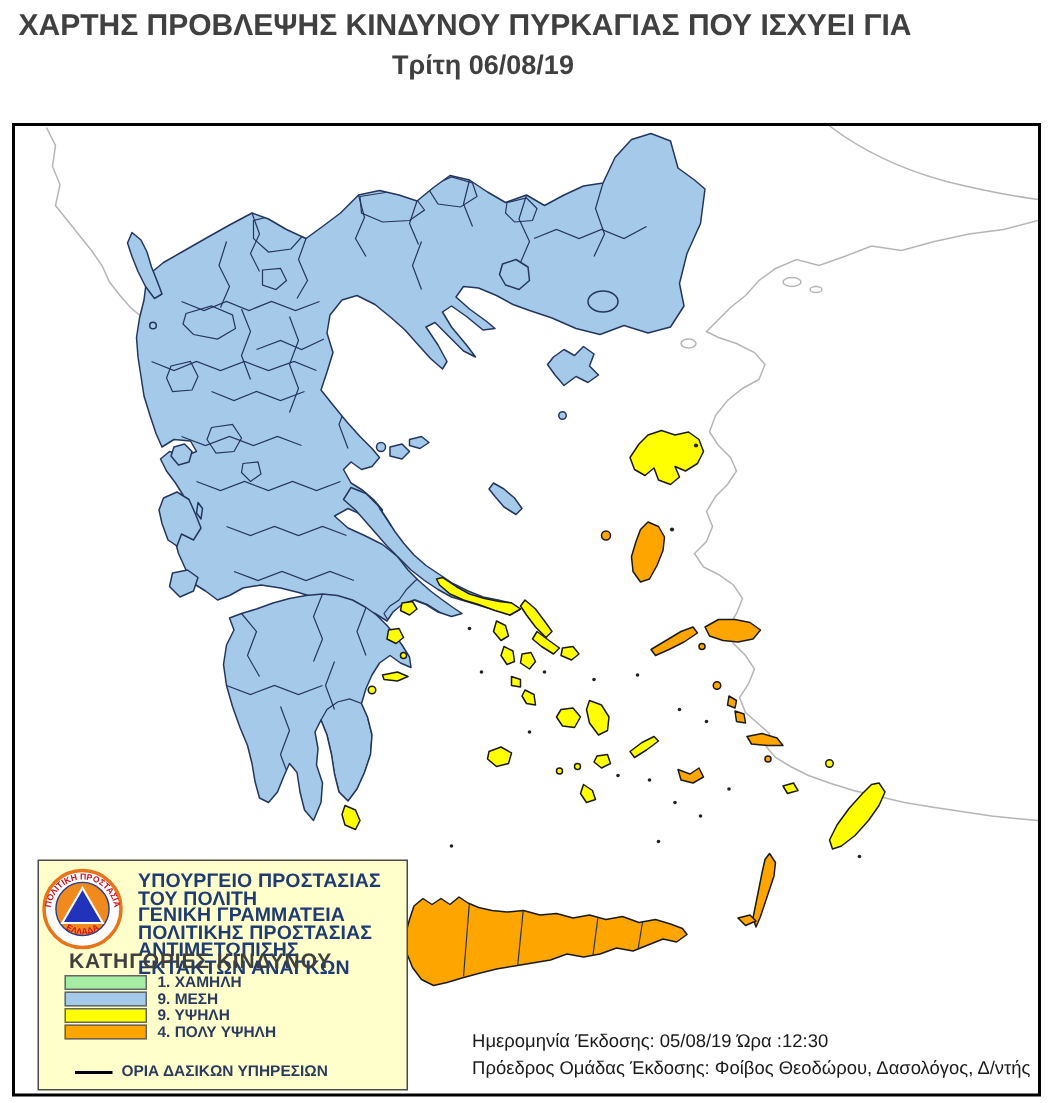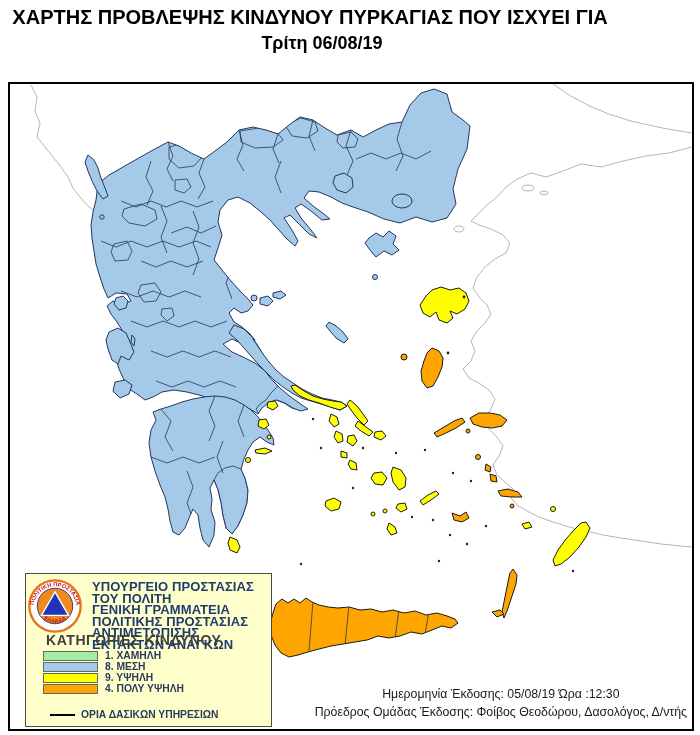--- a/index.html
+++ b/index.html
@@ -1,49 +1,49 @@
 <!DOCTYPE html>
 <html style="--cat1: #A5ECA5; --cat2: #A5C9E9; --cat3: #FFFF00; --cat4: #FFA500; --cat5: #FF0000;"><head>
 <meta charset="utf-8">
 <style>
   html,body{margin:0;padding:0;background:#fff;}
   .stage{position:relative;width:700px;height:735px;background:#fff;overflow:hidden;
          font-family:"Liberation Sans",sans-serif;}
   
-  .hdr{position:absolute;top:6px;left:0;width:620px;text-align:center;color:#000000;}
+  .hdr{position:absolute;top:6px;left:0;width:620px;text-align:center;color:#404040;}
   .hdr .t1{font-size:20px;font-weight:bold;letter-spacing:0px;}
   .hdr .t2{font-size:18px;font-weight:bold;margin-top:4px;margin-left:24px;}
   
   .frame{position:absolute;left:8px;top:82px;width:682px;height:645px;border:2px solid #000;background:#fff;}
   .frame svg{position:absolute;left:0;top:0;}
   
   .f1{fill:var(--cat1);} .f2{fill:var(--cat2);} .f3{fill:var(--cat3);} .f4{fill:var(--cat4);}
   .b-land{stroke:#24365E;stroke-width:1;stroke-linejoin:round;}
   .b-isle{stroke:#1a1a1a;stroke-width:1;stroke-linejoin:round;}
   .b-thin{stroke:#24365E;stroke-width:0.8;fill:none;}
   .b-nbr{stroke:#b5b5b5;stroke-width:1;fill:none;}
   .speck{fill:#222;}
   
   .legend{position:absolute;left:25px;top:573px;width:247px;height:154px;background:#FFFFCC;
           border:1px solid #4a4a4a;box-sizing:border-box;}
   .lg-logo{position:absolute;left:1px;top:4px;width:56px;height:56px;}
   .lg-org{position:absolute;left:66px;top:7px;width:178px;color:#1F3B73;font-size:13px;
           font-weight:bold;line-height:11.6px;letter-spacing:.1px;}
   .lg-head{position:absolute;left:20px;top:58px;color:#404040;font-size:14px;font-weight:bold;letter-spacing:.6px;}
   .lg-rows{position:absolute;left:17px;top:76px;}
-  .lg-row{display:flex;align-items:flex-end;height:11px;margin-bottom:0px;}
+  .lg-row{display:flex;align-items:flex-start;height:11px;margin-bottom:0px;}
   .sw{width:55px;height:10px;border:1px solid #666;box-sizing:border-box;margin-right:7px;flex:0 0 auto;}
   .sw1{background:var(--cat1);} .sw2{background:var(--cat2);} .sw3{background:var(--cat3);}
   .sw4{background:var(--cat4);} .sw5{background:var(--cat5);}
   .lg-row span.lab{color:#2B3B5E;font-size:10.3px;font-weight:bold;white-space:nowrap;}
   .lg-foot{position:absolute;left:24px;top:135px;display:flex;align-items:center;color:#2B3B5E;
            font-size:10.3px;font-weight:bold;}
   .lg-line{width:25px;height:2px;background:#000;margin-right:6px;}
   
-  .credits{position:absolute;right:13px;top:686px;text-align:center;color:#1a1a1a;font-size:12.3px;line-height:17.5px;}
+  .credits{position:absolute;right:13px;top:686px;text-align:left;color:#1a1a1a;font-size:12.3px;line-height:17.5px;}
 </style>
 </head>
 <body>
 
 <div class="stage">
 
   <div class="hdr">
     <div class="t1">ΧΑΡΤΗΣ ΠΡΟΒΛΕΨΗΣ ΚΙΝΔΥΝΟΥ ΠΥΡΚΑΓΙΑΣ ΠΟΥ ΙΣΧΥΕΙ ΓΙΑ</div>
     <div class="t2">Τρίτη 06/08/19</div>
   </div>
@@ -259,21 +259,21 @@
       <div>ΑΝΤΙΜΕΤΩΠΙΣΗΣ ΕΚΤΑΚΤΩΝ ΑΝΑΓΚΩΝ</div>
     </div>
     <div class="lg-head">ΚΑΤΗΓΟΡΙΕΣ ΚΙΝΔΥΝΟΥ</div>
     <div class="lg-rows">
       <div class="lg-row">
         <span class="sw sw1"></span>
         <span class="lab">1. ΧΑΜΗΛΗ</span>
       </div>
       <div class="lg-row">
         <span class="sw sw2"></span>
-        <span class="lab">8. ΜΕΣΗ</span>
+        <span class="lab">9. ΜΕΣΗ</span>
       </div>
       <div class="lg-row">
         <span class="sw sw3"></span>
         <span class="lab">9. ΥΨΗΛΗ</span>
       </div>
       <div class="lg-row">
         <span class="sw sw4"></span>
         <span class="lab">4. ΠΟΛΥ ΥΨΗΛΗ</span>
       </div>
     </div>

